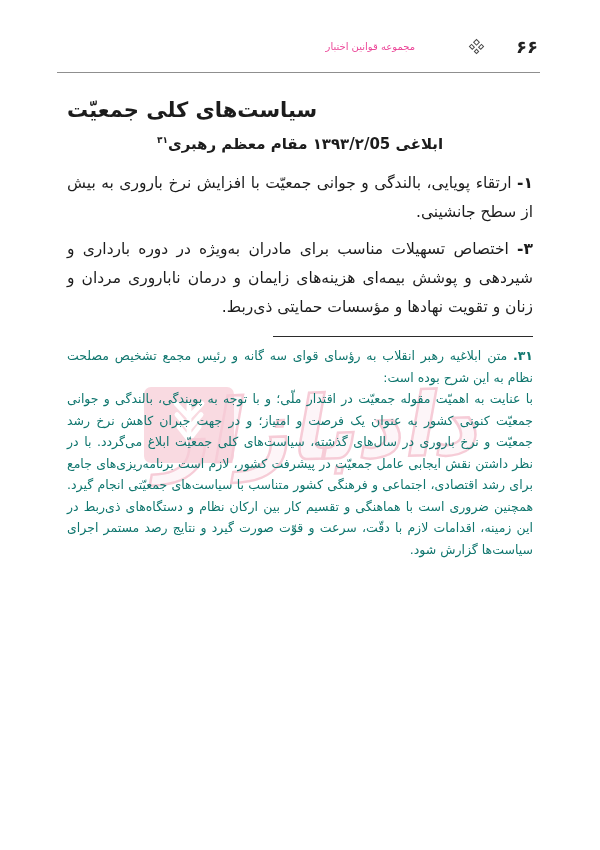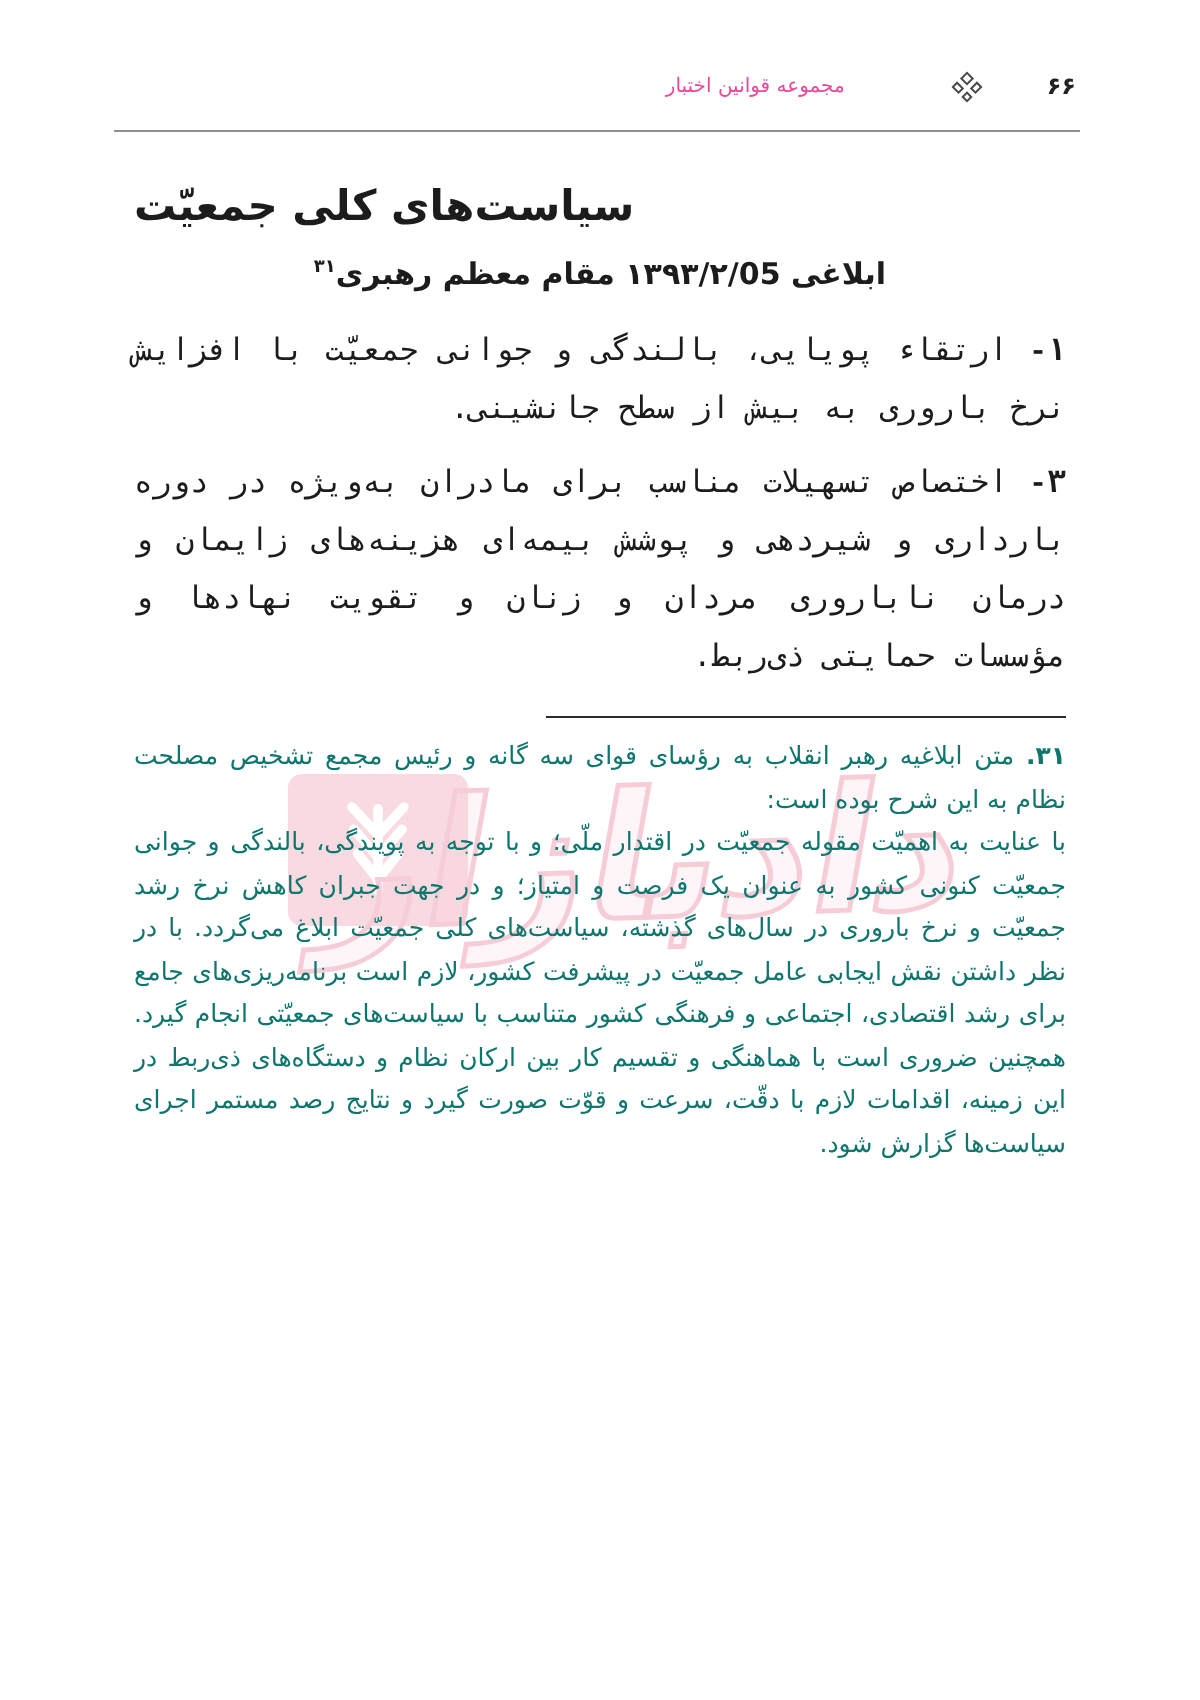--- a/index.html
+++ b/index.html
@@ -27,21 +27,21 @@
     transform:skewX(-12deg) rotate(-2deg);
     white-space:nowrap;direction:rtl;
   }
   
   .content{position:relative;z-index:1;}
   .header{
     display:flex;align-items:center;
     margin:36px 62px 0 57px;
     font-size:13px;color:#222;
   }
-  .page-number{font-weight:bold;font-size:12px;letter-spacing:1px;}
+  .page-number{font-weight:bold;font-size:18px;letter-spacing:1px;}
   .ornament{
     width:11px;height:11px;transform:rotate(45deg);
     display:grid;grid-template-columns:1fr 1fr;grid-template-rows:1fr 1fr;gap:2px;
     margin-right:34px;margin-left:56px;flex:0 0 auto;
   }
   .ornament span{border:1.4px solid #4a4a4a;background:transparent;}
   .book-title{font-size:10px;color:#ec4899;}
   .header-rule{
     border:0;border-top:1.2px solid #8f8f8f;
     margin:15px 60px 0 57px;height:0;
@@ -50,21 +50,21 @@
     text-align:left;font-weight:bold;font-size:21px;
     margin:25px 67px 0 67px;
   }
   .doc-subtitle{
     text-align:center;font-weight:bold;font-size:15px;
     margin:13px 67px 0 67px;
   }
   .doc-subtitle sup{font-size:9px;font-weight:bold;}
   .policies{margin:16px 67px 0 67px;font-size:15.5px;line-height:29px;}
   .policies p{
-    margin:0 0 8px 0;text-align:justify;text-justify:inter-word;font-family:Liberation Mono, monospace;
+    margin:0 0 8px 0;text-align:justify;text-justify:inter-word;
   }
   .policy-number{font-weight:bold;}
   
   .footnote{margin:0 67px 0 67px;}
   .footnote-rule{
     width:260px;border:0;border-top:1.6px solid #2b2b2b;
     margin:14px 0 8px 0;height:0;  
   }
   .footnote{font-size:12.5px;line-height:21.5px;color:#0f766e;}
   .fn-intro{margin:0;text-align:justify;text-justify:inter-word;}

